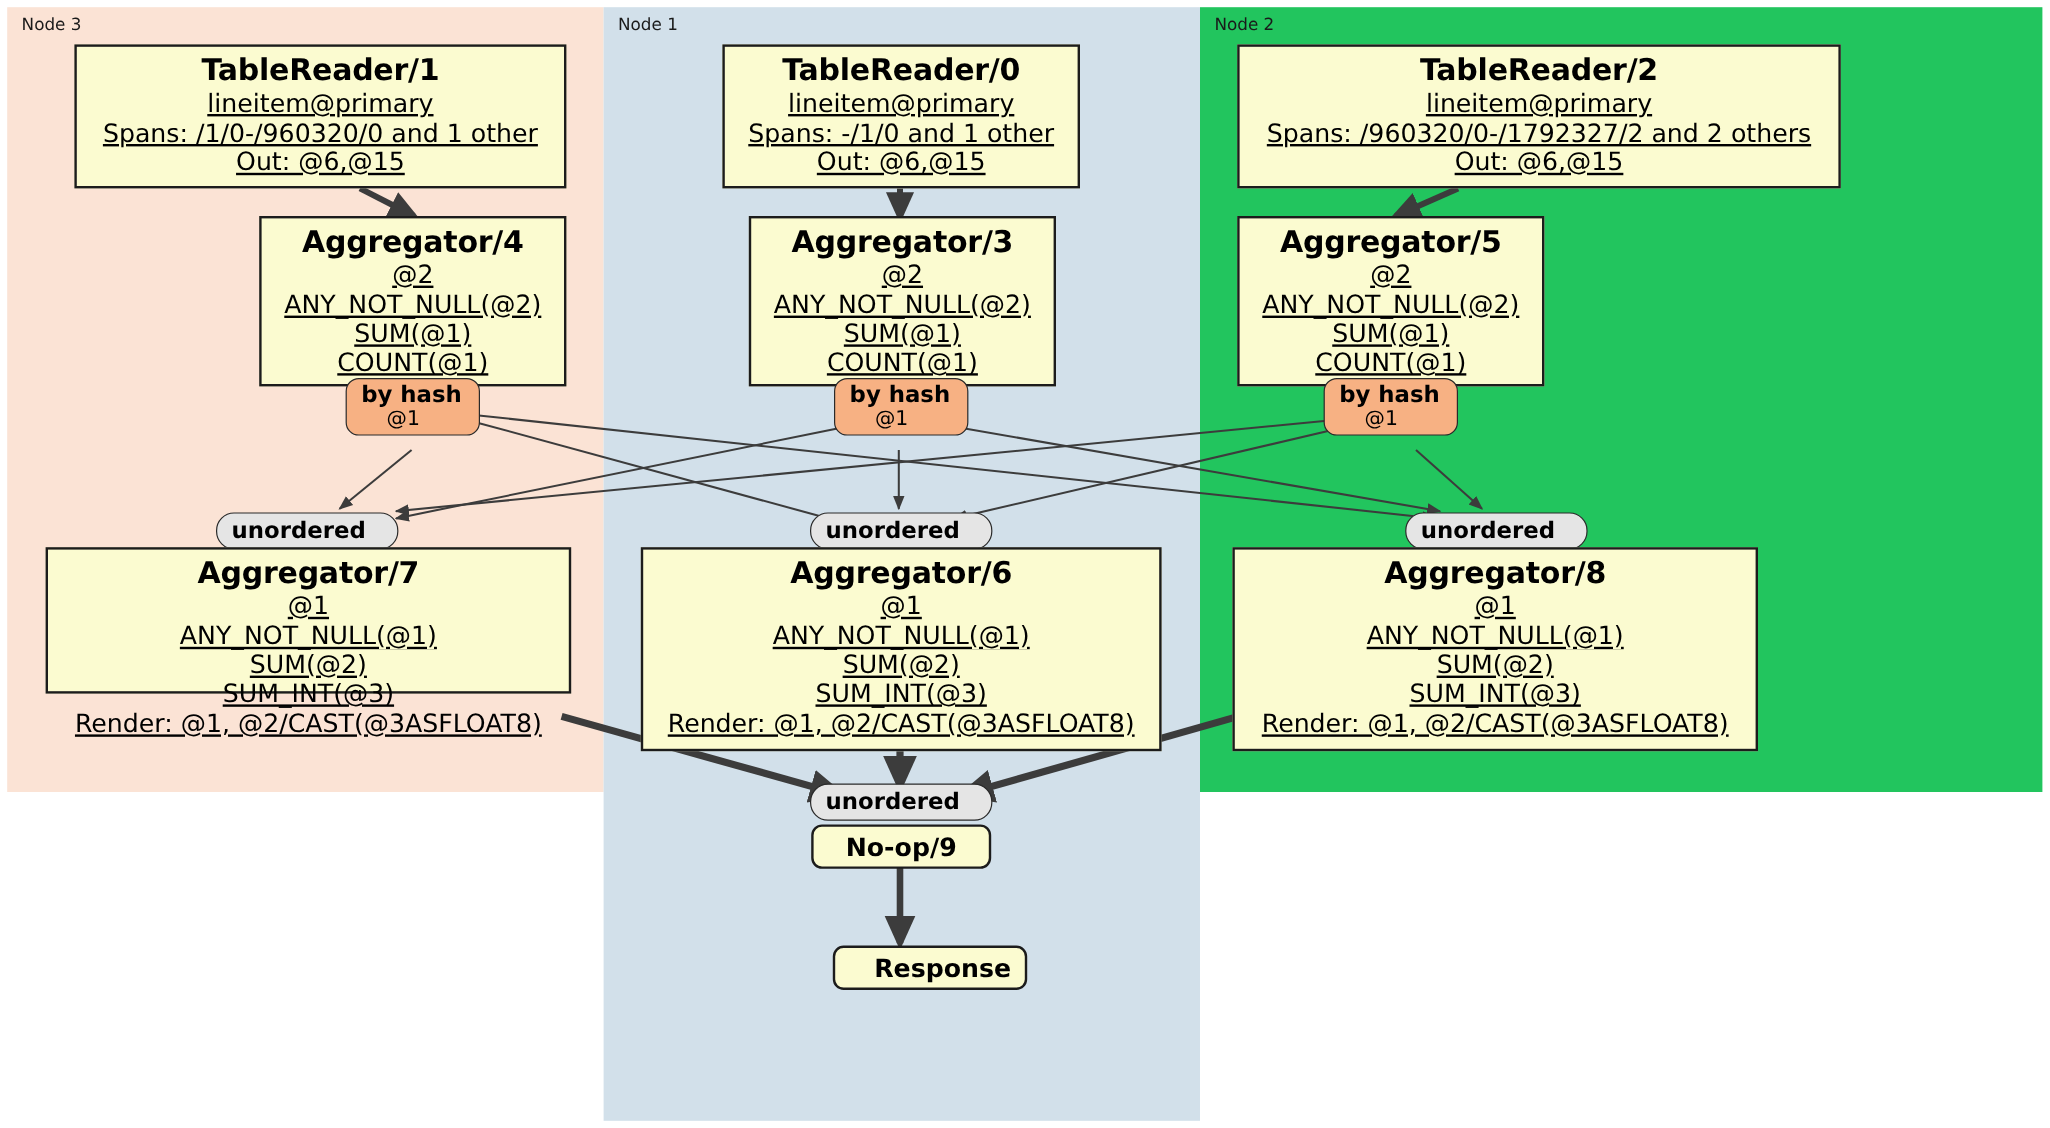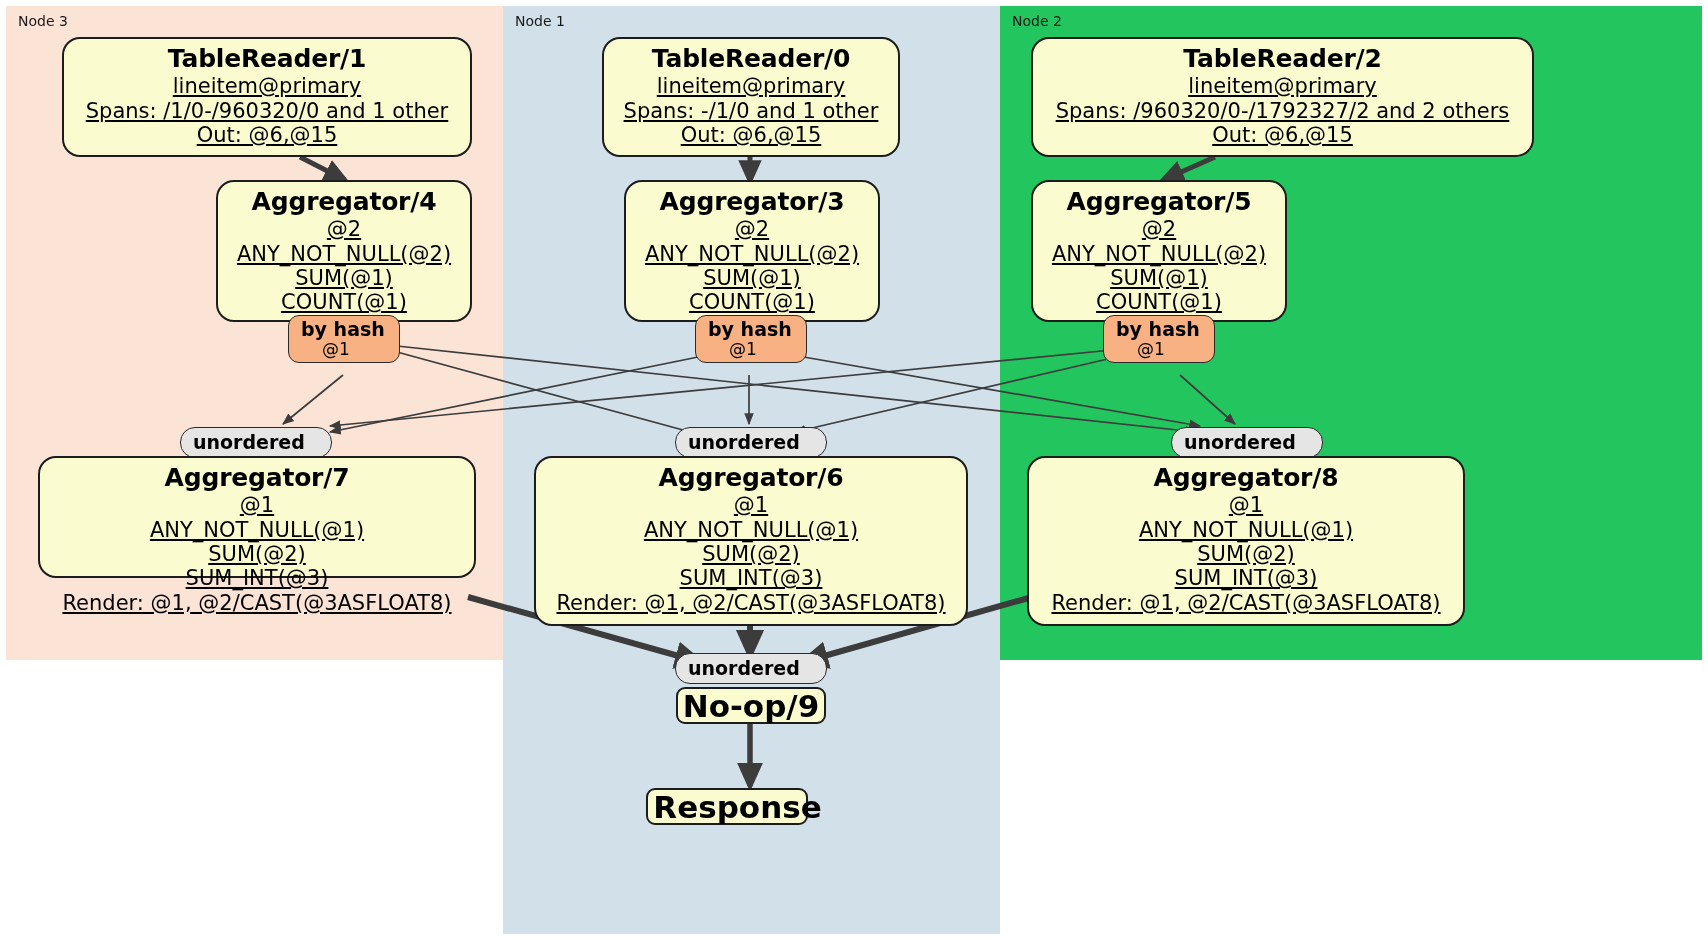--- a/index.html
+++ b/index.html
@@ -37,21 +37,21 @@
     left: 0; top: 0;
     width: 1708px;
     height: 940px;
     pointer-events: none;
   }
   .box {
     position: absolute;
     box-sizing: border-box;
     background: #fbfbd0;
     border: 2.2px solid #1c1c1c;
-    border-radius: 18px;
+    border-radius: 0;
     text-align: center;
     line-height: 1.165;
     padding: 5px 10px 22px 10px;
     color: #000;
   }
   .box .title {
     font-weight: bold;
     font-size: 25px;
     letter-spacing: -0.2px;
     display: block;
@@ -99,21 +99,21 @@
     border: 2.2px solid #1c1c1c;
     border-radius: 9px;
     text-align: center;
     color: #000;
     display: flex;
     align-items: center;
     justify-content: center;
   }
   .small-box span {
     font-weight: bold;
-    font-size: 31px;
+    font-size: 21px;
     white-space: nowrap;
   }
 </style>
 </head>
 <body>
 
 <div id="canvas">
 
   <div class="panel" style="left:6px; top:6px; width:497px; height:654px; background:#fbe3d5;">
     <div class="panel-label">Node 3</div>
@@ -232,21 +232,21 @@
   </div>
 
   <div class="pill unord" style="left:675px; top:653px; width:152px; height:31px; padding-top:4px;">
     <span class="ptitle">unordered</span>
   </div>
 
   <div class="small-box" style="left:676px; top:687px; width:150px; height:37px;">
     <span>No-op/9</span>
   </div>
 
-  <div class="small-box" style="left:646px; top:788px; width:162px; height:37px;padding-left:21px;">
+  <div class="small-box" style="left:694px; top:788px; width:162px; height:37px;padding-left:21px;">
     <span>Response</span>
   </div>
 
   <div class="box" style="left:1031px; top:37px; width:503px; height:120px;">
     <span class="title">TableReader/2</span>
     <span class="line">lineitem@primary</span>
     <span class="line">Spans: /960320/0-/1792327/2 and 2 others</span>
     <span class="line">Out: @6,@15</span>
   </div>
 

